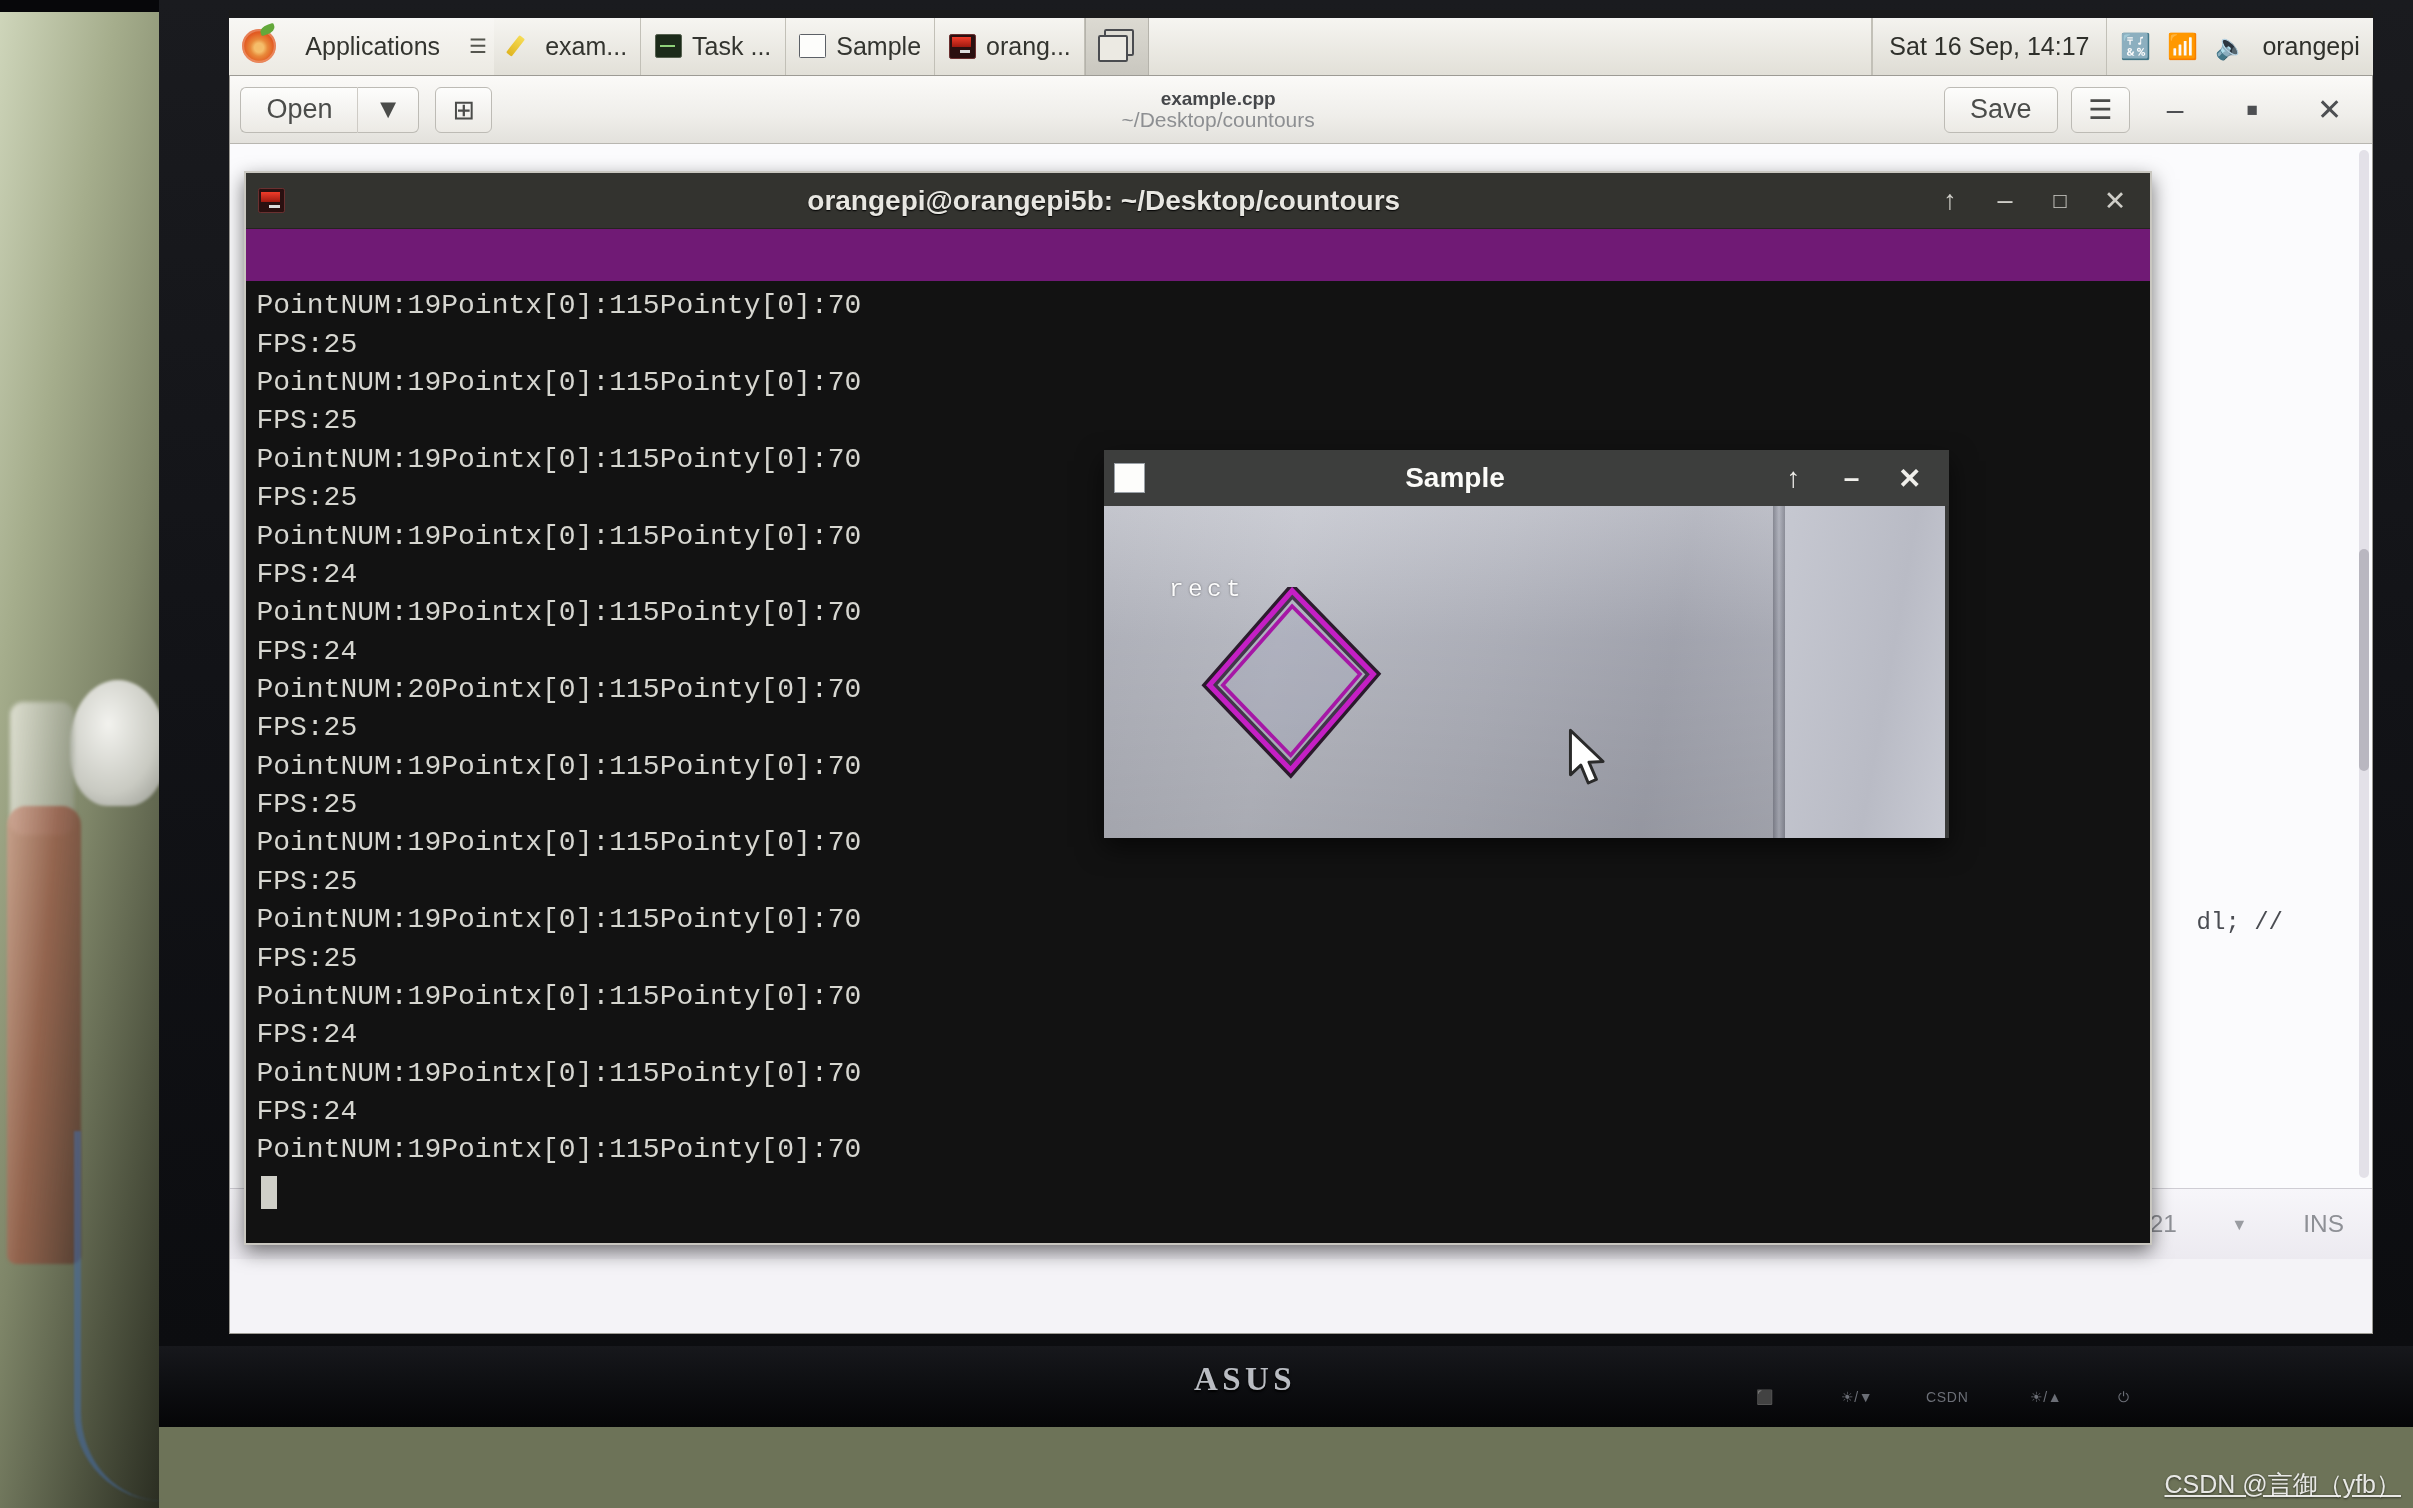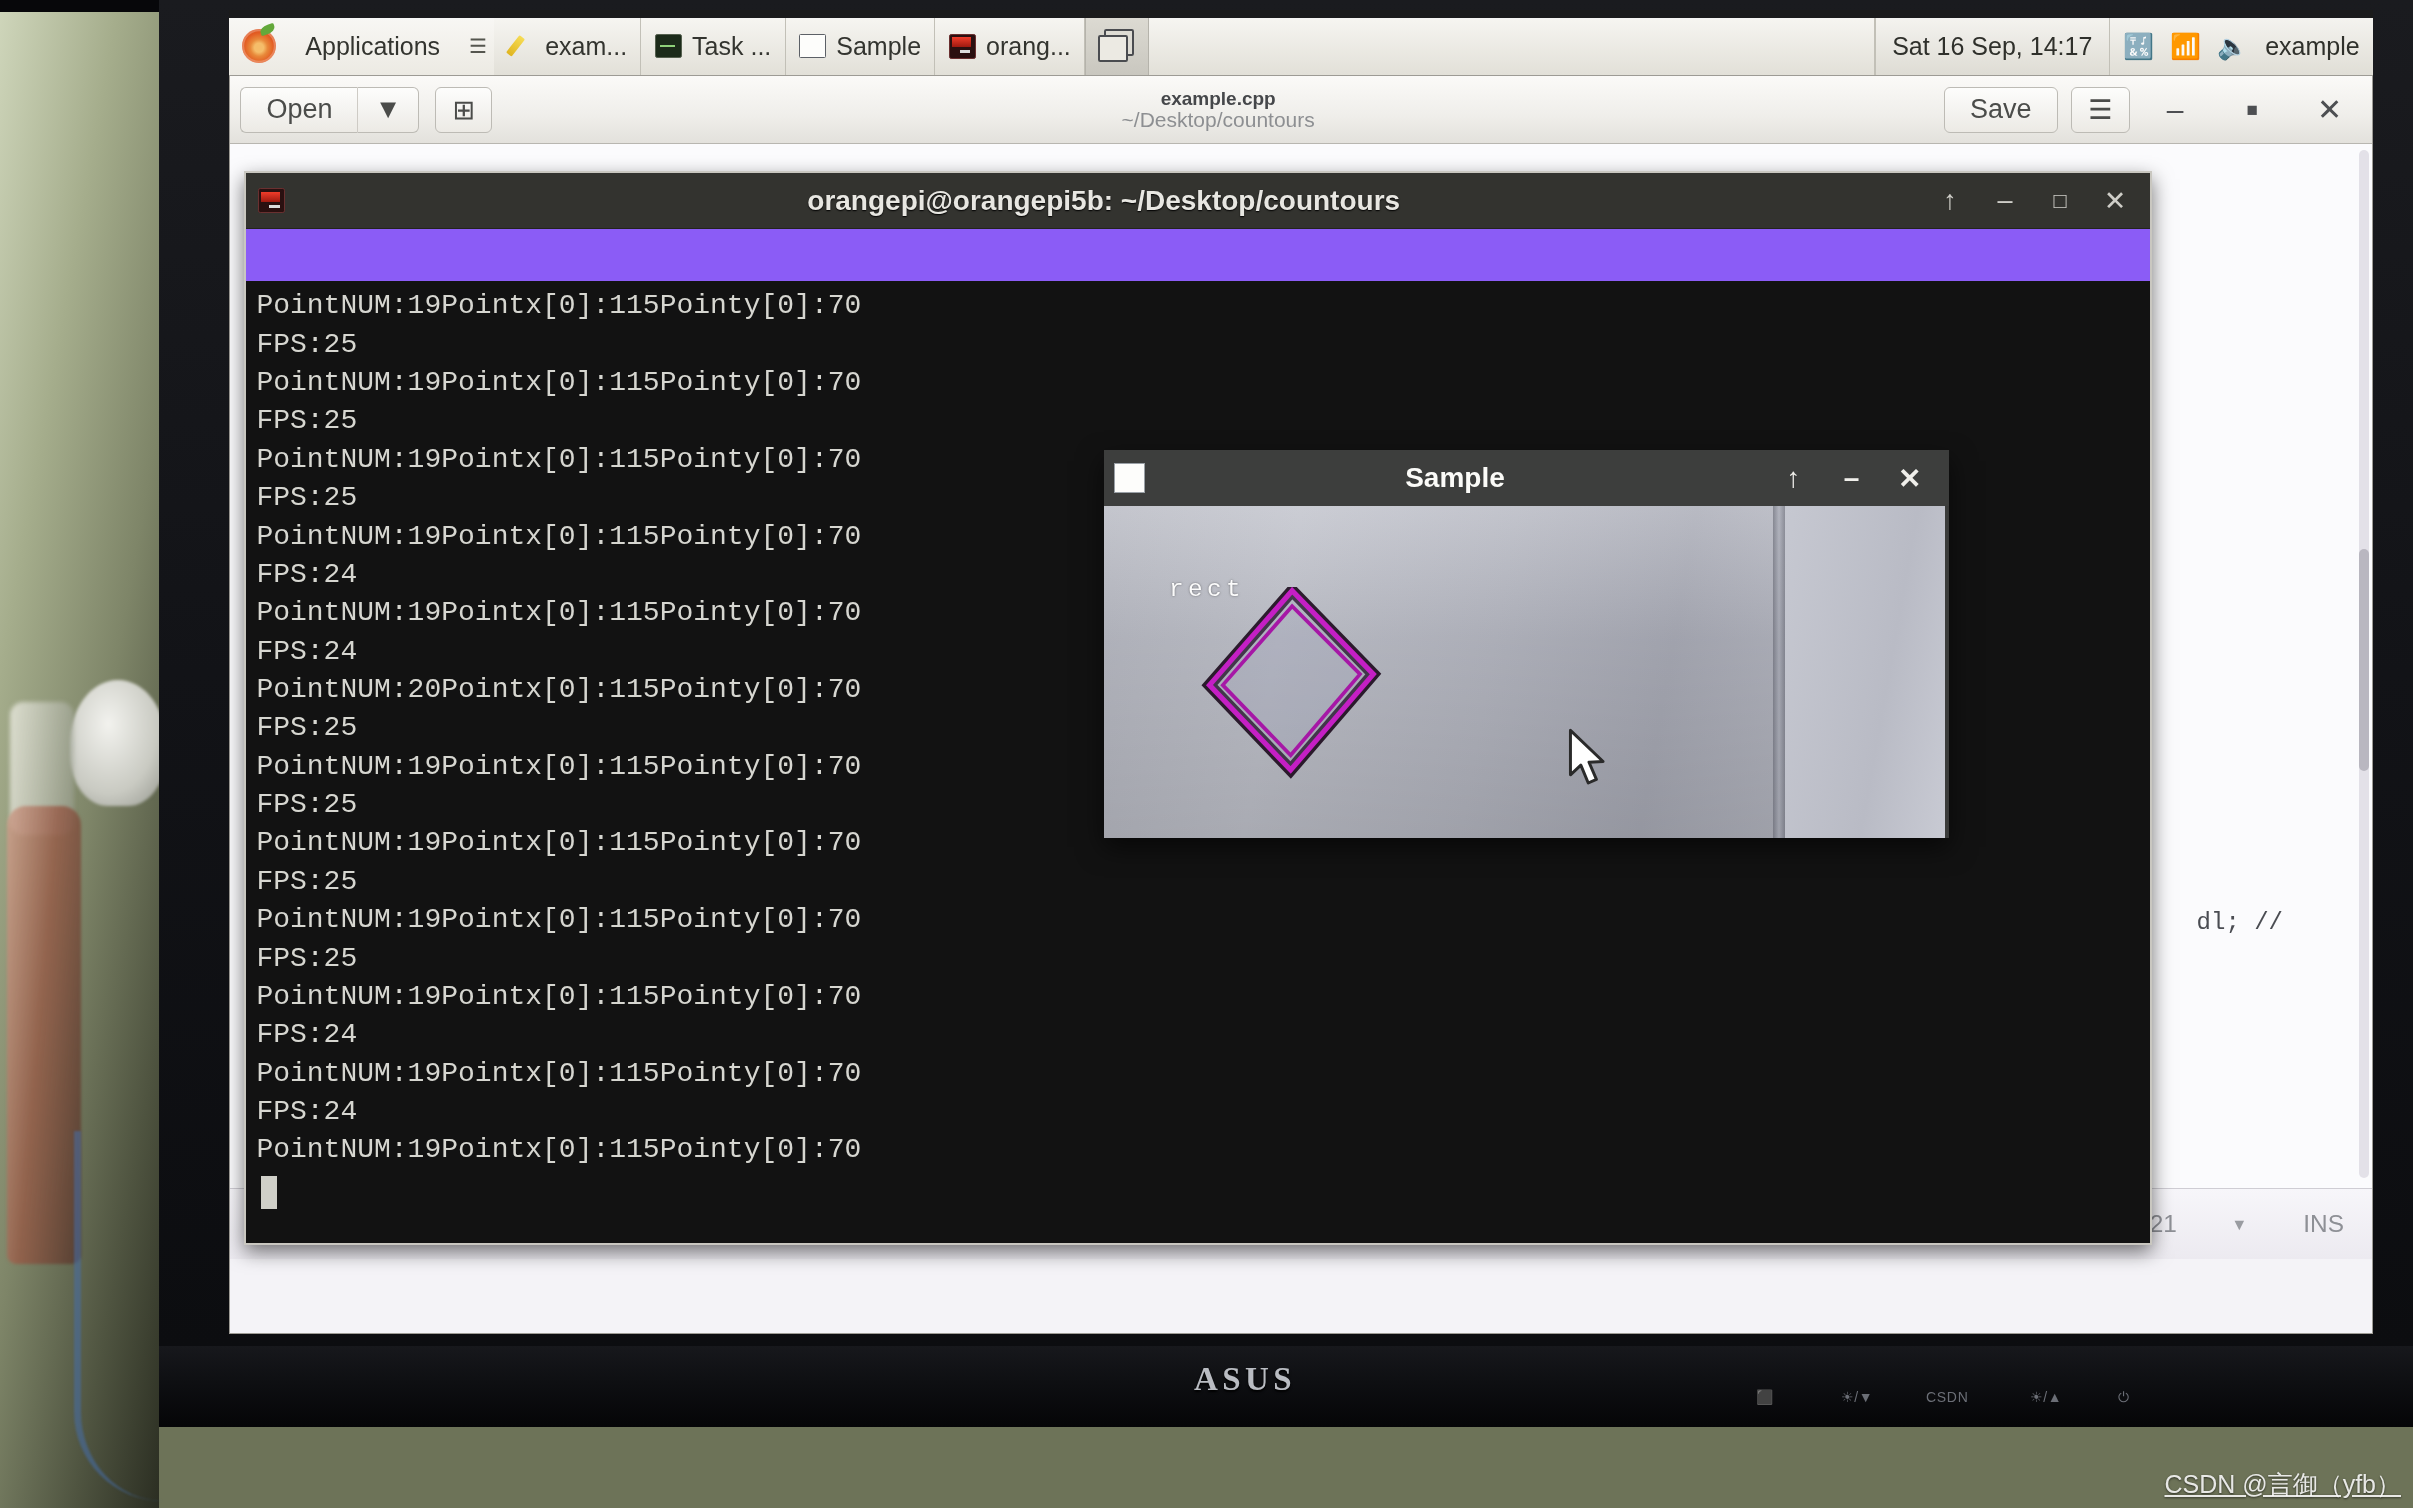--- a/index.html
+++ b/index.html
@@ -198,21 +198,21 @@
   #gedit-scroll-right {
     position:absolute; right: 3px; top: 6px; width: 10.4px; height: 1028px;
     background: #e3e1e8; border-radius:5.2px;
   }
   #gedit-scroll-right::after{content:'';position:absolute;left:0;top:399px;width:10.4px;height:222px;background:#b9b7c0;border-radius:5.2px;}
 
   
   #terminal {
     position: absolute; left: 15px; top: 161px; width: 1908px; height: 1074px;
     border: 2.2px solid #c9c7c0;
-    background: #8b5cf6;
+    background: #701a75;
     box-shadow: 0 7.4px 19px rgba(0,0,0,.55);
   }
   #term-titlebar {
     height: 56px; background:#33332f; display:flex; align-items:center; padding: 0 7.4px;
     border-bottom: 0.7px solid #24241f;
   }
   #term-titlebar .ttl {
     flex:1; text-align:center; color:#e8e7e2; font-size: 28px; font-weight:700;
     text-shadow: 0 0.7px 1.5px #000;
   }
@@ -342,21 +342,21 @@
       <div class="tb-flex"></div>
 
       <div class="tb-clock">
         <span>Sat 16 Sep, 14:17</span>
       </div>
 
       <div class="tb-tray">
         <span>🔣</span>
         <span>📶</span>
         <span>🔈</span>
-        <span>example</span>
+        <span>orangepi</span>
       </div>
     </div>
 
     <div id="gedit">
       <div id="gedit-header">
         <div style="display:flex">
           <div class="ge-btn ge-open">
             <span>Open</span>
           </div>
           <div class="ge-btn flat">

